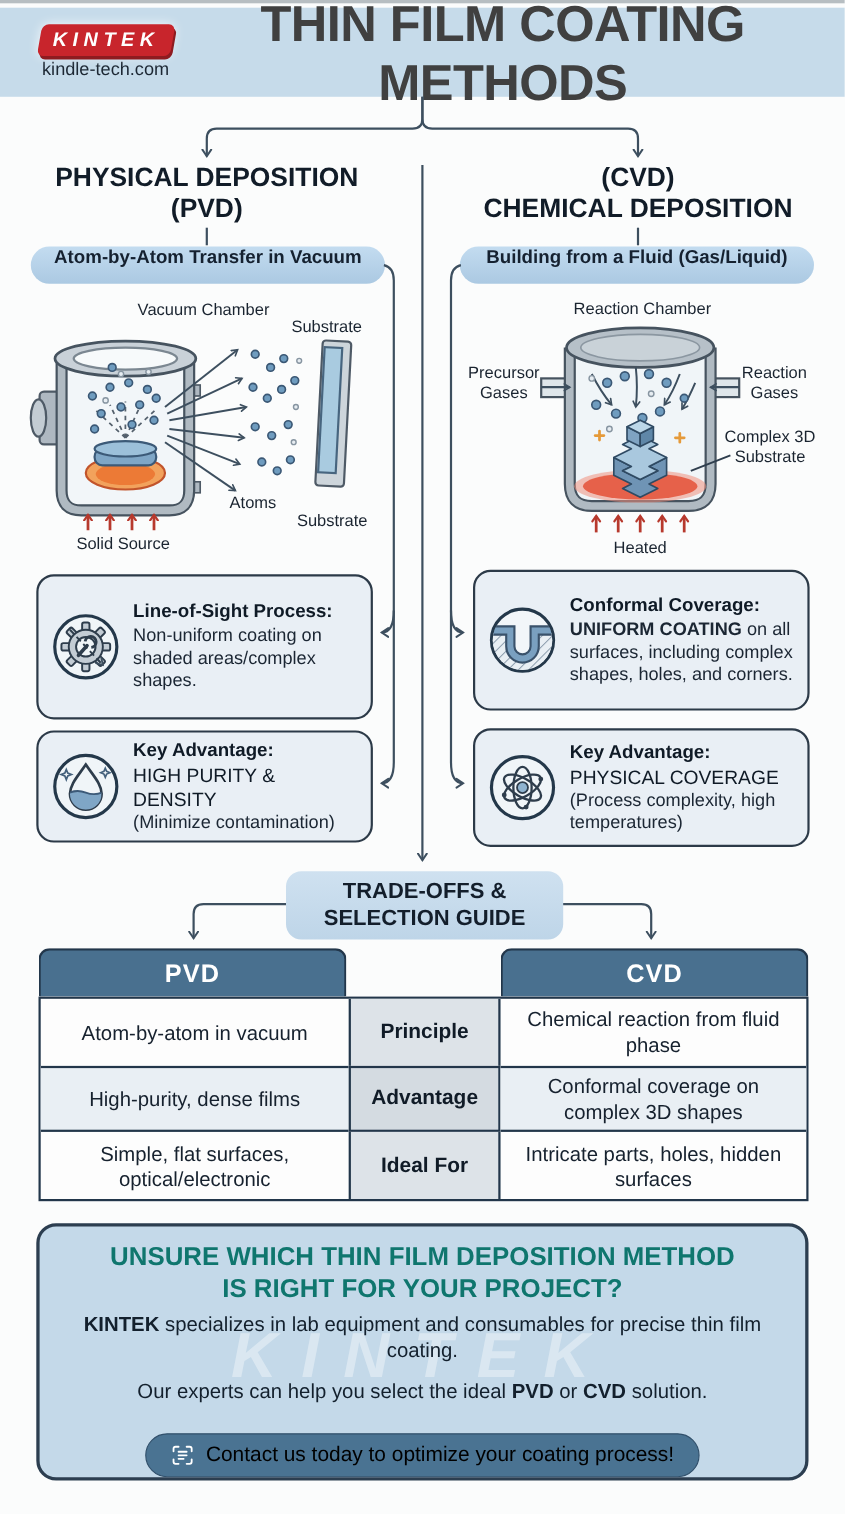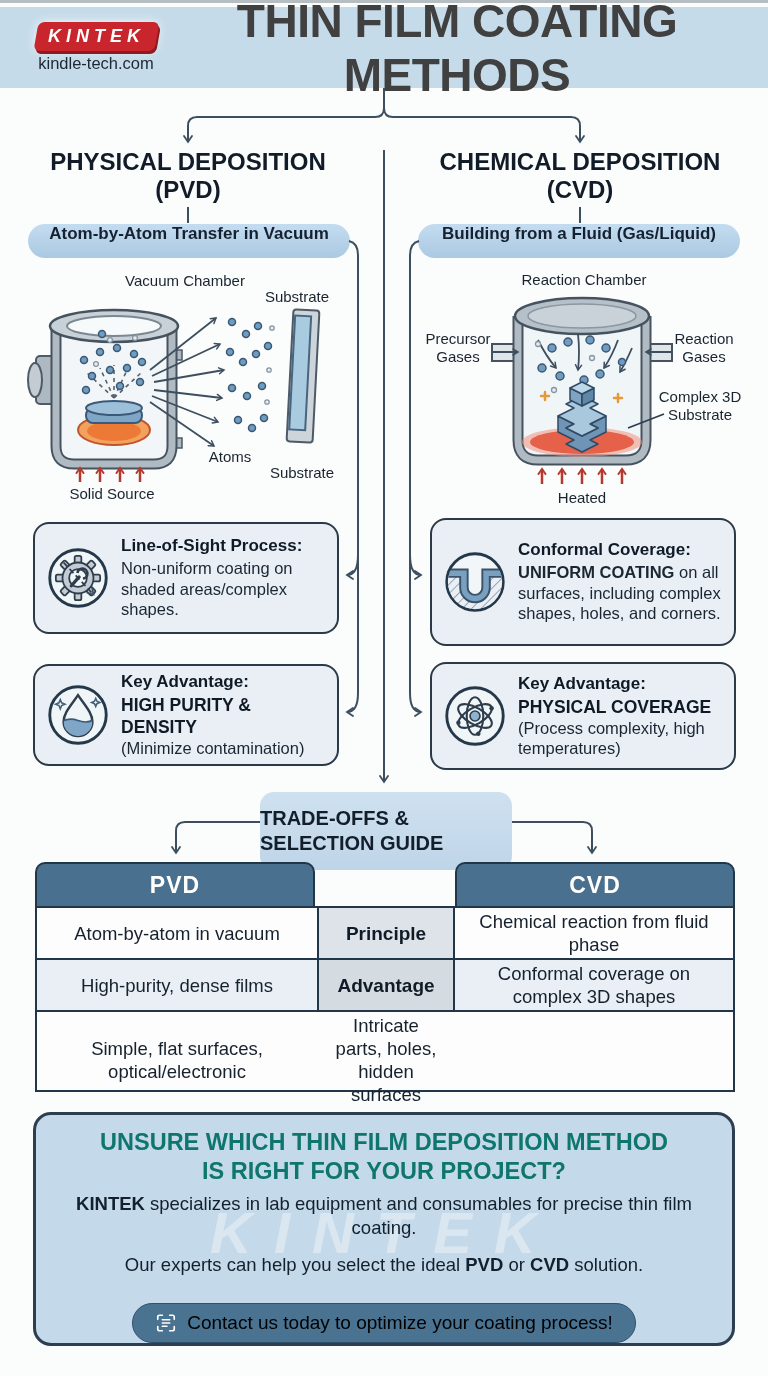--- a/index.html
+++ b/index.html
@@ -30,24 +30,24 @@
   .pill.right{left:418px}
   
   .connectors{position:absolute;left:0;top:0;width:768px;height:1376px;pointer-events:none;z-index:1}
   .diagram{position:absolute;z-index:2}
   .diag-label{font-size:15px;fill:#1a2430}
   
   .infobox{position:absolute;z-index:2;background:#e9eff5;border:2.5px solid #2c3a48;border-radius:16px;display:flex;align-items:center;gap:12px;padding:8px 12px}
   .icon-wrap{width:62px;height:62px;flex-shrink:0}
   .ib-title{font-weight:bold;font-size:17px;color:#0f1a26;margin-bottom:2px}
   .ib-body{font-size:16.5px;line-height:20.5px;color:#1b2633}
-  .ib-strong{font-weight:bold;font-size:17.5px;line-height:22px;color:#0f1a26}
+  .ib-strong{font-weight:normal;font-size:17.5px;line-height:22px;color:#0f1a26}
   .ib-note{font-size:16.5px;line-height:20.5px;color:#1b2633}
   
-  .trade-pill{position:absolute;left:260px;top:792px;width:252px;height:78px;border-radius:14px;background:linear-gradient(#cfe1f0,#bed5e8);display:flex;flex-direction:column;justify-content:center;font-weight:bold;font-size:20px;line-height:25px;color:#131e2b;z-index:2}
+  .trade-pill{position:absolute;left:260px;top:792px;width:252px;height:62px;border-radius:14px;background:linear-gradient(#cfe1f0,#bed5e8);display:flex;flex-direction:column;align-items:center;justify-content:center;font-weight:bold;font-size:20px;line-height:25px;color:#131e2b;z-index:2}
   
   .th{position:absolute;top:862px;height:44px;background:#49708f;border:2px solid #22364a;border-bottom:none;border-radius:10px 10px 0 0;color:#fff;font-weight:bold;font-size:23px;letter-spacing:1px;display:flex;align-items:center;justify-content:center;z-index:2}
   .th.pvd{left:35px;width:280px}
   .th.cvd{left:455px;width:280px}
   .tbody{position:absolute;left:35px;top:906px;width:700px;height:186px;border:2px solid #22364a;display:grid;grid-template-columns:280px 138px 278px;grid-template-rows:1fr 1fr 1fr;z-index:2;background:#fdfdfd}
   .cell{display:flex;align-items:center;justify-content:center;text-align:center;font-size:18.5px;line-height:23px;color:#16212e;padding:2px 12px}
   .cell.mid{background:#dde3e8;border-left:2px solid #22364a;border-right:2px solid #22364a;font-weight:bold;font-size:19px;color:#10ardon;color:#101b27}
   .cell.r2{background:#e9eff4;border-top:2px solid #22364a;border-bottom:2px solid #22364a}
   .cell.mid.r2{background:#d4dbe1}
   
@@ -92,22 +92,22 @@
     <path d="M263,822 H185 Q176,822 176,831 V853" marker-end="url(#arrM)"></path>
     <path d="M509,822 H583 Q592,822 592,831 V853" marker-end="url(#arrM)"></path>
   </g>
 </svg>
 
 <div class="col-title left">
   <div>PHYSICAL DEPOSITION</div>
   <div>(PVD)</div>
 </div>
 <div class="col-title right">
+  <div>(CVD)</div>
   <div>CHEMICAL DEPOSITION</div>
-  <div>(CVD)</div>
 </div>
 
 <div class="pill left">
     <span>Atom-by-Atom Transfer in Vacuum</span>
   </div>
 <div class="pill right">
     <span>Building from a Fluid (Gas/Liquid)</span>
   </div>
 
 <svg class="diagram" style="left:22px;top:270px" width="350" height="240" viewBox="0 0 350 240">
@@ -270,21 +270,21 @@
   </g>
   <text class="diag-label" x="66" y="74" text-anchor="middle">Precursor</text>
   <text class="diag-label" x="66" y="92" text-anchor="middle">Gases</text>
   <text class="diag-label" x="312" y="74" text-anchor="middle">Reaction</text>
   <text class="diag-label" x="312" y="92" text-anchor="middle">Gases</text>
   <text class="diag-label" x="308" y="132" text-anchor="middle">Complex 3D</text>
   <text class="diag-label" x="308" y="150" text-anchor="middle">Substrate</text>
   <text class="diag-label" x="190" y="233" text-anchor="middle">Heated</text>
 </svg>
 
-<div class="infobox" style="left:33px;top:522px;width:306px;height:112px">
+<div class="infobox" style="left:33px;top:522px;width:306px;height:132px">
   <svg class="icon-wrap" viewBox="0 0 56 56">
     <circle cx="28" cy="28" r="25.5" fill="#f0f5f8" stroke="#24384a" stroke-width="2.6"></circle>
     <g fill="#c3ccd4" stroke="#2e3d4c" stroke-width="1.6">
       <g>
         <rect x="25" y="8" width="6" height="8" rx="1.5"></rect>
         <rect x="25" y="8" width="6" height="8" rx="1.5" transform="rotate(45 28 28)"></rect>
         <rect x="25" y="8" width="6" height="8" rx="1.5" transform="rotate(90 28 28)"></rect>
         <rect x="25" y="8" width="6" height="8" rx="1.5" transform="rotate(135 28 28)"></rect>
         <rect x="25" y="8" width="6" height="8" rx="1.5" transform="rotate(180 28 28)"></rect>
         <rect x="25" y="8" width="6" height="8" rx="1.5" transform="rotate(225 28 28)"></rect>
@@ -380,20 +380,21 @@
 <div class="tbody">
   <div class="cell">Atom-by-atom in vacuum</div>
   <div class="cell mid">Principle</div>
   <div class="cell">Chemical reaction from fluid phase</div>
 
   <div class="cell r2">High-purity, dense films</div>
   <div class="cell mid r2">Advantage</div>
   <div class="cell r2">Conformal coverage on complex 3D shapes</div>
 
   <div class="cell">Simple, flat surfaces, optical/electronic</div>
+  <div class="cell mid">Ideal For</div>
   <div class="cell">Intricate parts, holes, hidden surfaces</div>
 </div>
 
 <div class="cta">
   <div class="cta-watermark">KINTEK</div>
   <div class="cta-h">UNSURE WHICH THIN FILM DEPOSITION METHOD</div>
   <div class="cta-h">IS RIGHT FOR YOUR PROJECT?</div>
   <div class="cta-p"><b>KINTEK</b><span> specializes in lab equipment and consumables for precise thin film coating.</span></div>
   <div class="cta-p2"><span>Our experts can help you select the ideal </span><b>PVD</b><span> or </span><b>CVD</b><span> solution.</span></div>
   <div>

